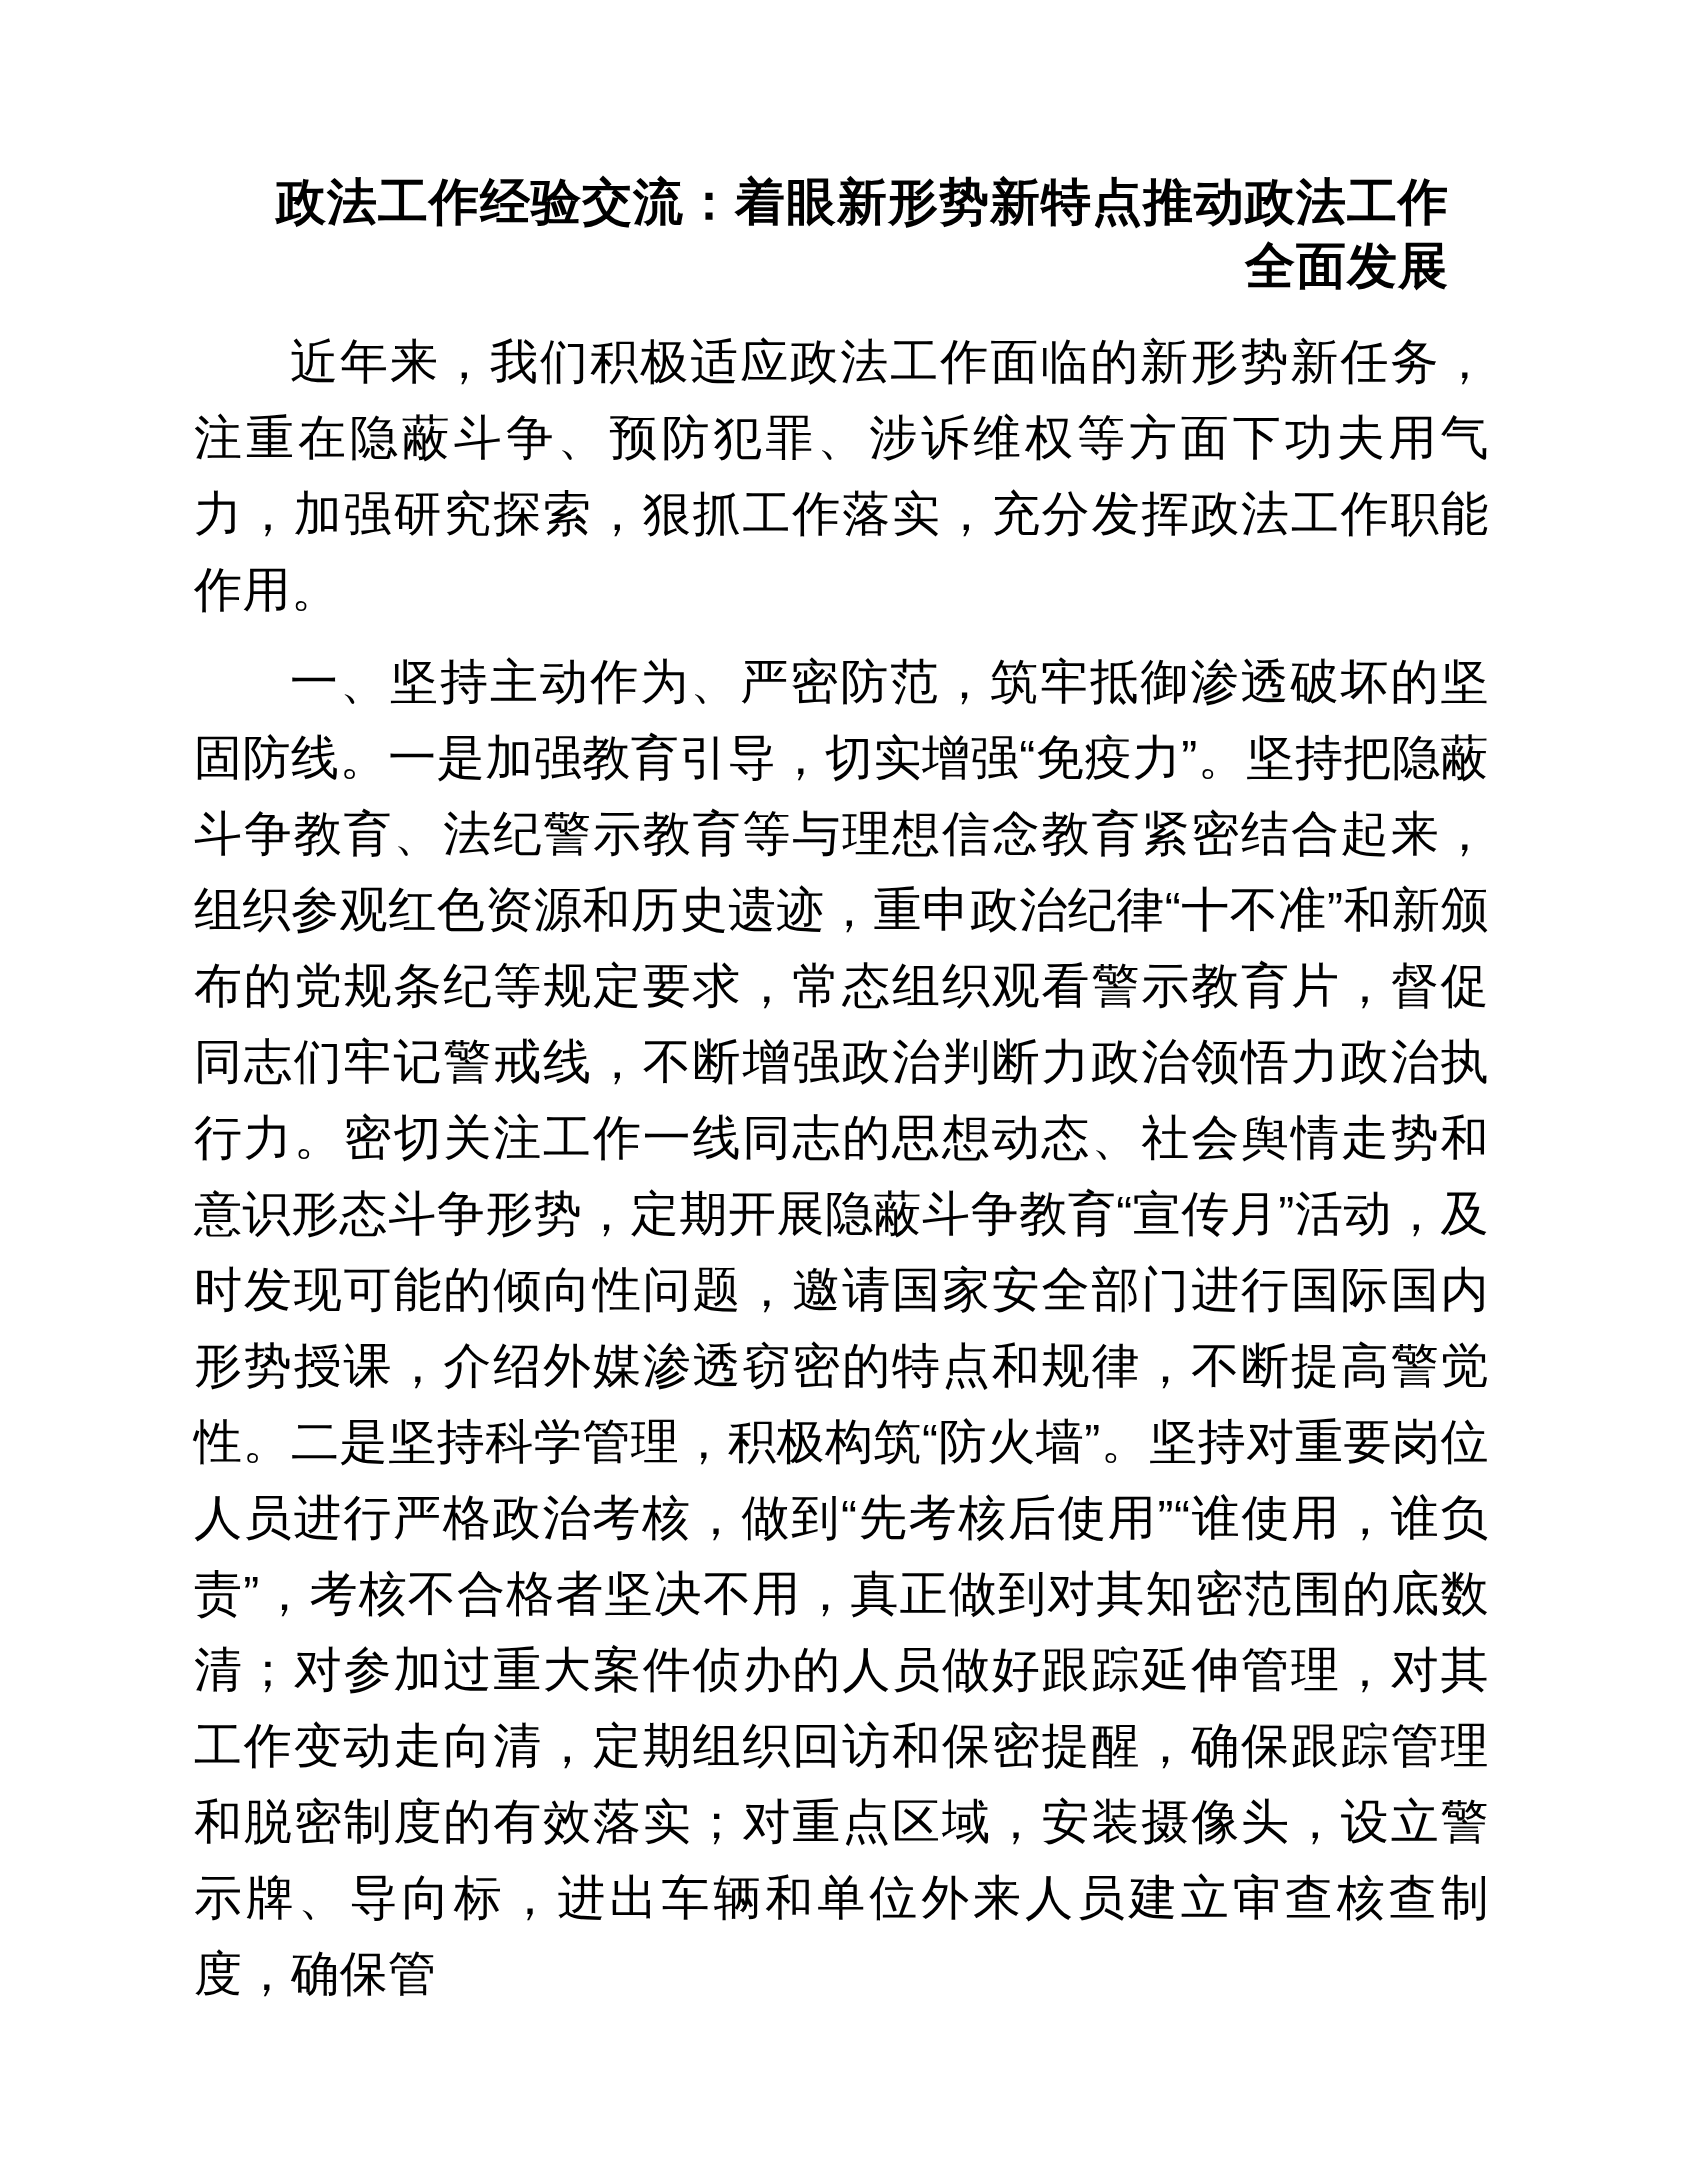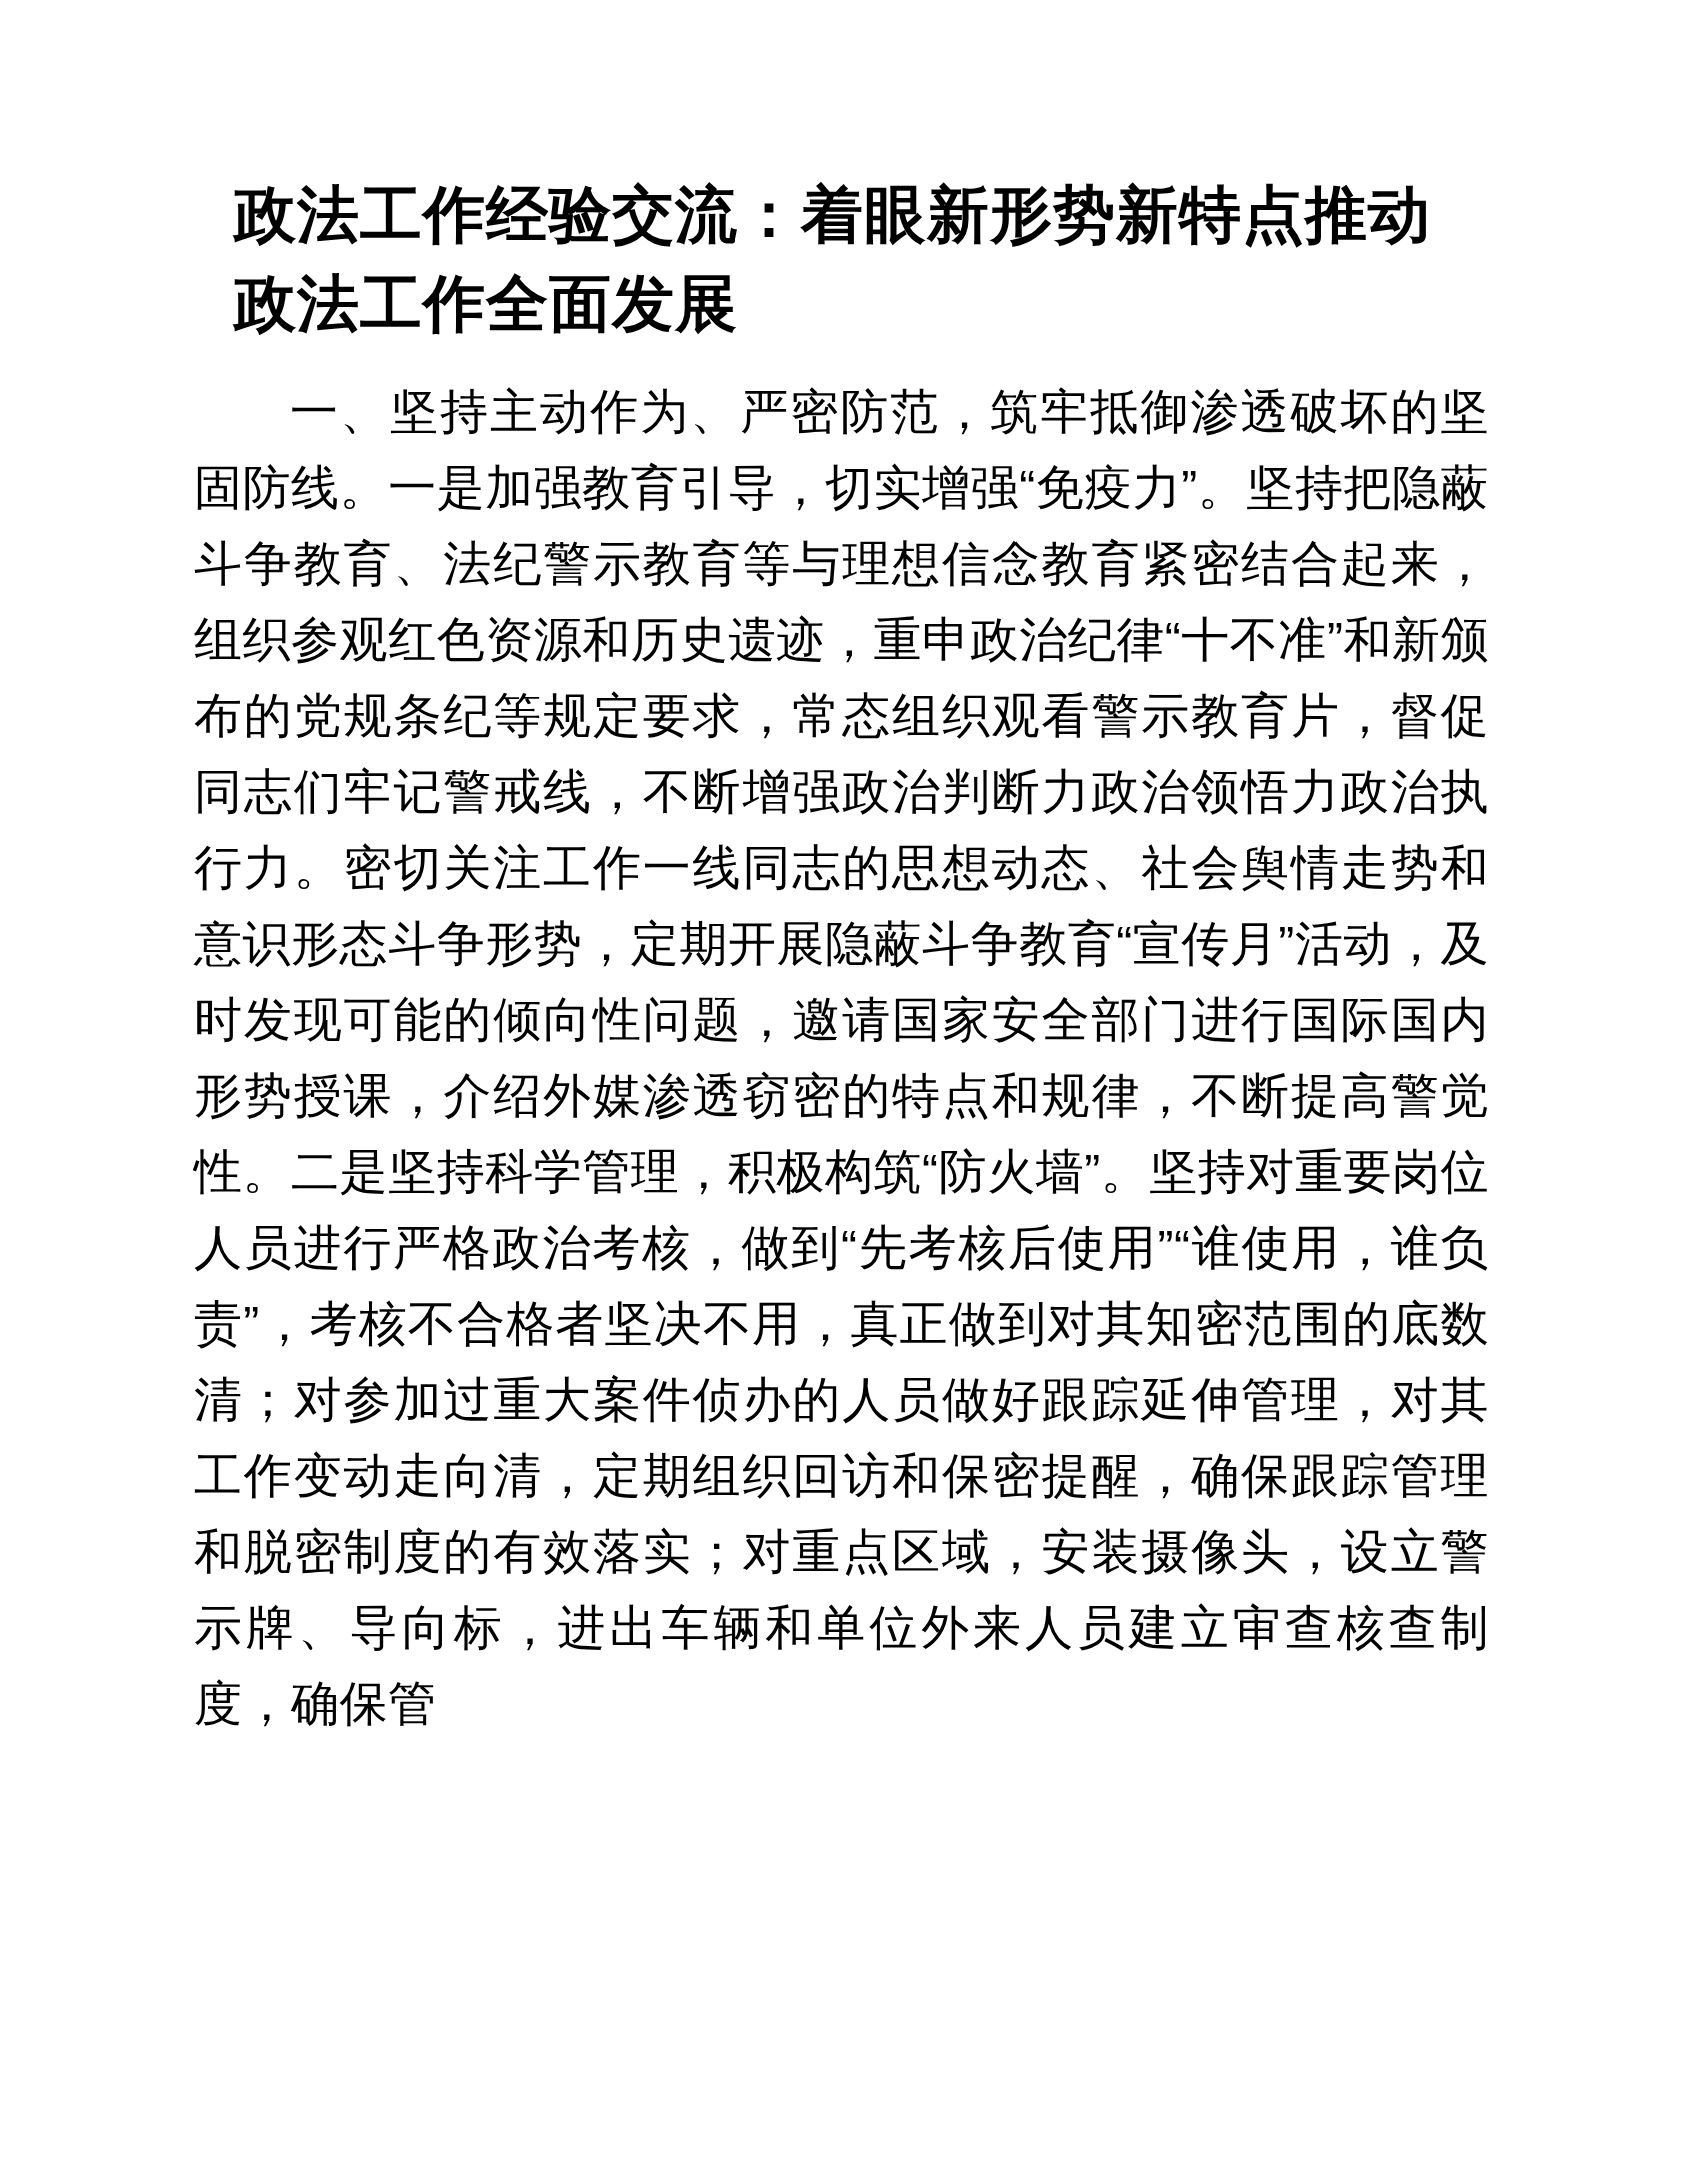--- a/index.html
+++ b/index.html
@@ -14,38 +14,39 @@
     background: #ffffff;
     box-sizing: border-box;
     padding: 170px 194px 0 194px;
     font-family: "Liberation Sans", sans-serif;
     color: #000000;
     overflow: hidden;
   }
   .doc-title {
     margin: 0 0 26px 0;
     padding: 0 40px;
-    font-size: 62px;
+    font-size: 50px;
     font-weight: 700;
-    line-height: 89px;
-    text-align: left;
+    line-height: 64px;
+    text-align: right;
     letter-spacing: 1px;
   }
   .doc-para {
     margin: 0 0 16px 0;
     font-size: 48px;
     line-height: 76px;
     text-align: justify;
     text-justify: inter-ideograph;
     text-indent: 2em;
     letter-spacing: 0.5px;
     word-break: normal;
     overflow-wrap: break-word;
   }
 </style>
 </head>
 <body>
 
 <div class="page">
   <h1 class="doc-title">政法工作经验交流：着眼新形势新特点推动政法工作全面发展</h1>
+  <p class="doc-para">近年来，我们积极适应政法工作面临的新形势新任务，注重在隐蔽斗争、预防犯罪、涉诉维权等方面下功夫用气力，加强研究探索，狠抓工作落实，充分发挥政法工作职能作用。</p>
   <p class="doc-para">一、坚持主动作为、严密防范，筑牢抵御渗透破坏的坚固防线。一是加强教育引导，切实增强“免疫力”。坚持把隐蔽斗争教育、法纪警示教育等与理想信念教育紧密结合起来，组织参观红色资源和历史遗迹，重申政治纪律“十不准”和新颁布的党规条纪等规定要求，常态组织观看警示教育片，督促同志们牢记警戒线，不断增强政治判断力政治领悟力政治执行力。密切关注工作一线同志的思想动态、社会舆情走势和意识形态斗争形势，定期开展隐蔽斗争教育“宣传月”活动，及时发现可能的倾向性问题，邀请国家安全部门进行国际国内形势授课，介绍外媒渗透窃密的特点和规律，不断提高警觉性。二是坚持科学管理，积极构筑“防火墙”。坚持对重要岗位人员进行严格政治考核，做到“先考核后使用”“谁使用，谁负责”，考核不合格者坚决不用，真正做到对其知密范围的底数清；对参加过重大案件侦办的人员做好跟踪延伸管理，对其工作变动走向清，定期组织回访和保密提醒，确保跟踪管理和脱密制度的有效落实；对重点区域，安装摄像头，设立警示牌、导向标，进出车辆和单位外来人员建立审查核查制度，确保管</p>
 </div>
 
 
 </body></html>

